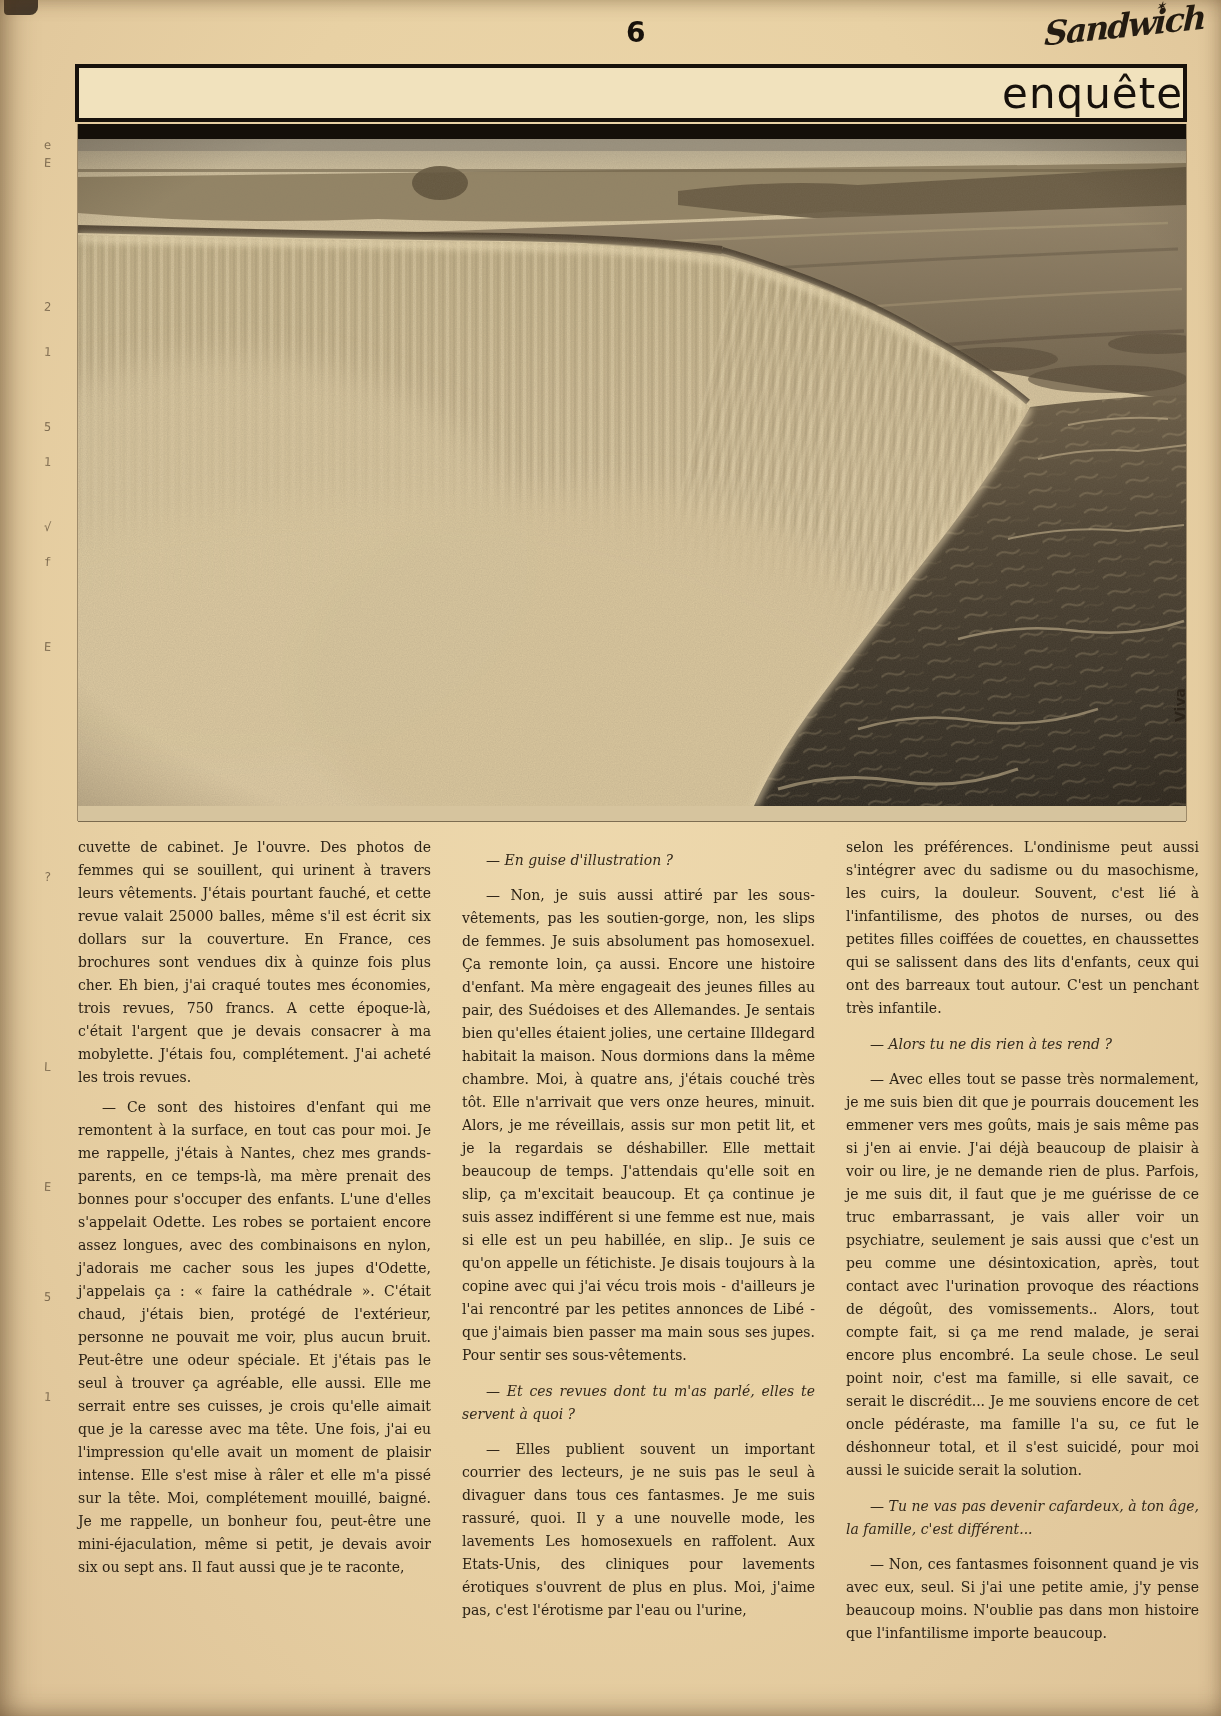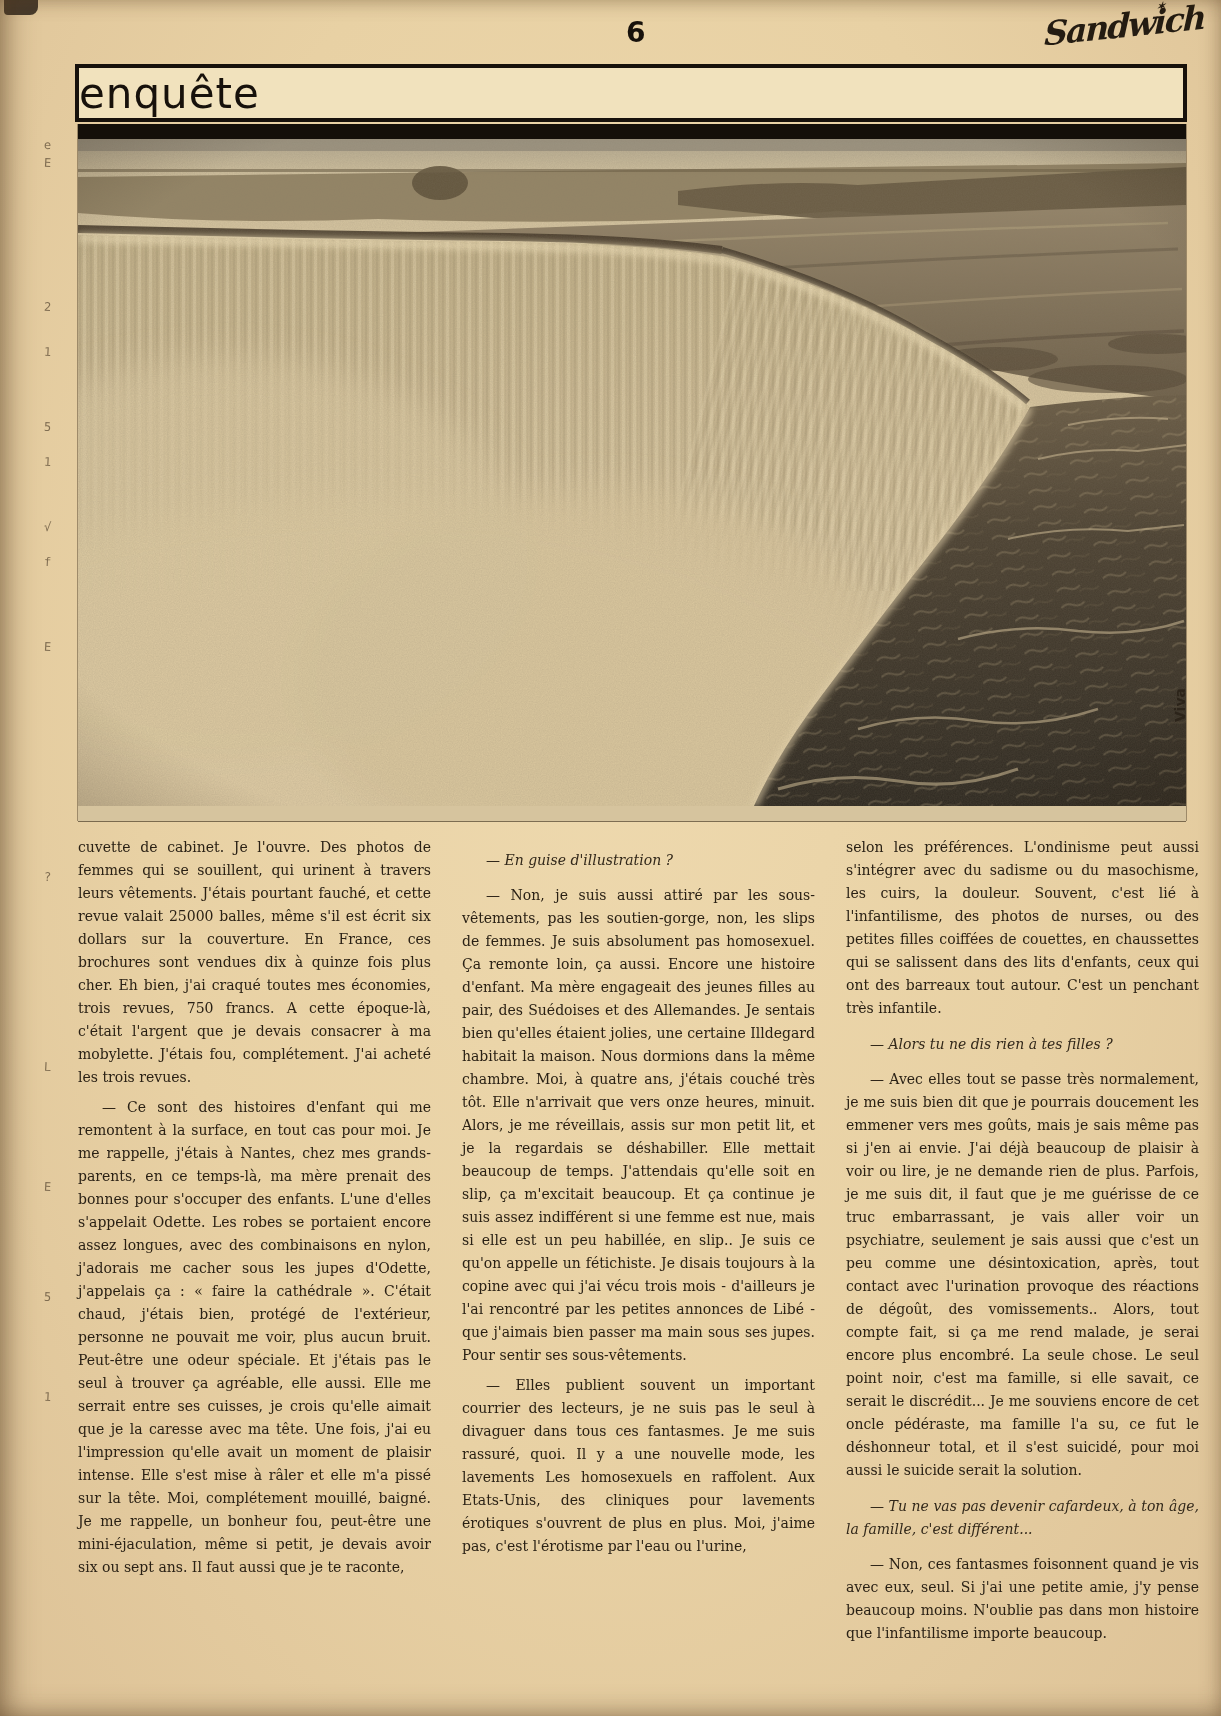--- a/index.html
+++ b/index.html
@@ -27,21 +27,21 @@
   .magazine-logo{
     position:absolute;right:16px;top:6px;
     font-family:"DejaVu Serif", serif;font-style:italic;font-weight:bold;
     font-size:33px;letter-spacing:-2px;color:#241c12;
     transform:rotate(-6deg) skewX(-8deg);
   }
   .logo-star{position:absolute;right:40px;top:-2px;font-size:11px;letter-spacing:0;}
   .section-banner{
     position:absolute;left:75px;top:64px;width:1104px;height:50px;
     border:4px solid #17110b;background:#f1e2bd;
-    display:flex;align-items:center;justify-content:flex-start;
+    display:flex;align-items:center;justify-content:flex-end;
   }
   .section-banner .label{
     font-family:"DejaVu Sans", sans-serif;font-weight:500;font-size:42px;
     color:#17110b;letter-spacing:1px;
   }
   .photo-frame{
     position:absolute;left:78px;top:124px;width:1108px;height:682px;
     border-top:15px solid #140f09;
     box-shadow:0 1px 0 rgba(50,38,22,.6), 1px 0 0 rgba(50,38,22,.4), -1px 0 0 rgba(50,38,22,.4);
     background:#d6c49e;
@@ -209,24 +209,25 @@
   </div>
 
   <div class="article">
     <div class="col">
       <p class="cont">cuvette de cabinet. Je l'ouvre. Des photos de femmes qui se souillent, qui urinent à travers leurs vêtements. J'étais pourtant fauché, et cette revue valait 25000 balles, même s'il est écrit six dollars sur la couverture. En France, ces brochures sont vendues dix à quinze fois plus cher. Eh bien, j'ai craqué toutes mes économies, trois revues, 750 francs. A cette époque-là, c'était l'argent que je devais consacrer à ma mobylette. J'étais fou, complétement. J'ai acheté les trois revues.</p>
       <p class="a">— Ce sont des histoires d'enfant qui me remontent à la surface, en tout cas pour moi. Je me rappelle, j'étais à Nantes, chez mes grands-parents, en ce temps-là, ma mère prenait des bonnes pour s'occuper des enfants. L'une d'elles s'appelait Odette. Les robes se portaient encore assez longues, avec des combinaisons en nylon, j'adorais me cacher sous les jupes d'Odette, j'appelais ça : « faire la cathédrale ». C'était chaud, j'étais bien, protégé de l'extérieur, personne ne pouvait me voir, plus aucun bruit. Peut-être une odeur spéciale. Et j'étais pas le seul à trouver ça agréable, elle aussi. Elle me serrait entre ses cuisses, je crois qu'elle aimait que je la caresse avec ma tête. Une fois, j'ai eu l'impression qu'elle avait un moment de plaisir intense. Elle s'est mise à râler et elle m'a pissé sur la tête. Moi, complétement mouillé, baigné. Je me rappelle, un bonheur fou, peut-être une mini-éjaculation, même si petit, je devais avoir six ou sept ans. Il faut aussi que je te raconte,</p>
     </div>
     <div class="col">
       <p class="q">— En guise d'illustration ?</p>
       <p class="a">— Non, je suis aussi attiré par les sous-vêtements, pas les soutien-gorge, non, les slips de femmes. Je suis absolument pas homosexuel. Ça remonte loin, ça aussi. Encore une histoire d'enfant. Ma mère engageait des jeunes filles au pair, des Suédoises et des Allemandes. Je sentais bien qu'elles étaient jolies, une certaine Illdegard habitait la maison. Nous dormions dans la même chambre. Moi, à quatre ans, j'étais couché très tôt. Elle n'arrivait que vers onze heures, minuit. Alors, je me réveillais, assis sur mon petit lit, et je la regardais se déshabiller. Elle mettait beaucoup de temps. J'attendais qu'elle soit en slip, ça m'excitait beaucoup. Et ça continue je suis assez indifférent si une femme est nue, mais si elle est un peu habillée, en slip.. Je suis ce qu'on appelle un fétichiste. Je disais toujours à la copine avec qui j'ai vécu trois mois - d'ailleurs je l'ai rencontré par les petites annonces de Libé - que j'aimais bien passer ma main sous ses jupes. Pour sentir ses sous-vêtements.</p>
+      <p class="q">— Et ces revues dont tu m'as parlé, elles te servent à quoi ?</p>
       <p class="a">— Elles publient souvent un important courrier des lecteurs, je ne suis pas le seul à divaguer dans tous ces fantasmes. Je me suis rassuré, quoi. Il y a une nouvelle mode, les lavements  Les homosexuels en raffolent. Aux Etats-Unis, des cliniques pour lavements érotiques s'ouvrent de plus en plus. Moi, j'aime pas, c'est l'érotisme par l'eau ou l'urine,</p>
     </div>
     <div class="col">
       <p class="cont">selon les préférences. L'ondinisme peut aussi s'intégrer avec du sadisme ou du masochisme, les cuirs, la douleur. Souvent, c'est lié à l'infantilisme, des photos de nurses, ou des petites filles coiffées de couettes, en chaussettes qui se salissent dans des lits d'enfants, ceux qui ont des barreaux tout autour. C'est un penchant très infantile.</p>
-      <p class="q">— Alors tu ne dis rien à tes filles ?</p>
+      <p class="q">— Alors tu ne dis rien à tes rend ?</p>
       <p class="a">— Avec elles tout se passe très normalement, je me suis bien dit que je pourrais doucement les emmener vers mes goûts, mais je sais même pas si j'en ai envie. J'ai déjà beaucoup de plaisir à voir ou lire, je ne demande rien de plus. Parfois, je me suis dit, il faut que je me guérisse de ce truc embarrassant, je vais aller voir un psychiatre, seulement je sais aussi que c'est un peu comme une désintoxication, après, tout contact avec l'urination provoque des réactions de dégoût, des vomissements.. Alors, tout compte fait, si ça me rend malade, je serai encore plus encombré. La seule chose. Le seul point noir, c'est ma famille, si elle savait, ce serait le discrédit... Je me souviens encore de cet oncle pédéraste, ma famille l'a su, ce fut le déshonneur total, et il s'est suicidé, pour moi aussi le suicide serait la solution.</p>
       <p class="q">— Tu ne vas pas devenir cafardeux, à ton âge, la famille, c'est différent...</p>
       <p class="a">— Non, ces fantasmes foisonnent quand je vis avec eux, seul. Si j'ai une petite amie, j'y pense beaucoup moins. N'oublie pas dans mon histoire que l'infantilisme importe beaucoup.</p>
     </div>
   </div>
 
 </div>
 
 </body></html>

